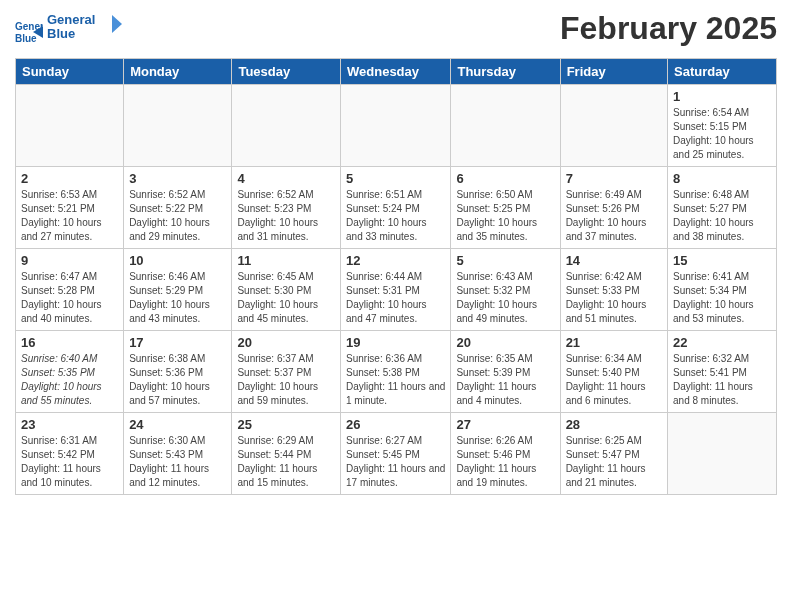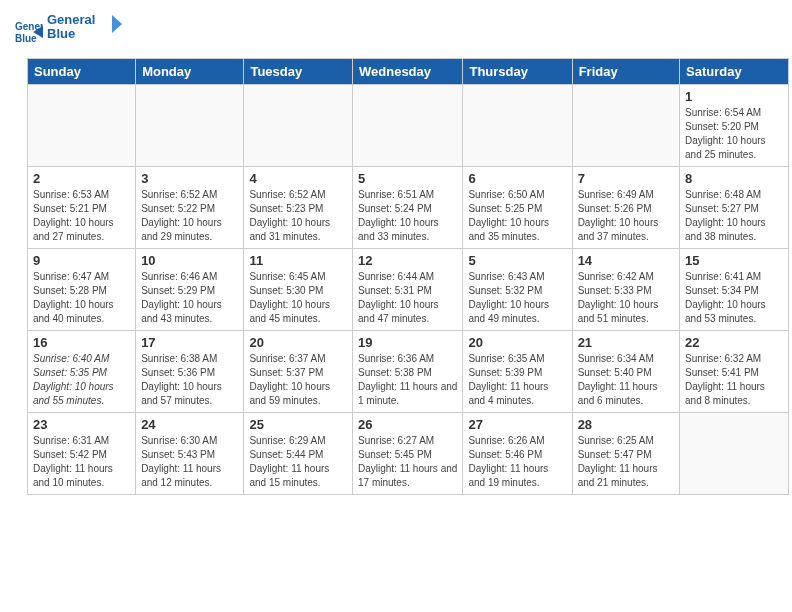--- a/index.html
+++ b/index.html
@@ -4,21 +4,21 @@
   <style>
     * { box-sizing: border-box; margin: 0; padding: 0; }
     body { font-family: Arial, sans-serif; background: #fff; width: 792px; height: 612px; overflow: hidden; }
     .page { width: 792px; min-height: 612px; padding: 10px 15px; }
     .header-area { display: flex; align-items: flex-start; justify-content: space-between; margin-bottom: 8px; }
     .logo { display: flex; align-items: center; }
     .logo-icon { width: 28px; height: 28px; margin-right: 4px; }
     .title-area { text-align: right; }
     .main-title { font-size: 32px; font-weight: bold; color: #333; }
     .subtitle { font-size: 14px; color: #555; }
-    .calendar { width: 100%; border-collapse: collapse; margin-left: 12px; }
+    .calendar { width: 100%; border-collapse: collapse; }
     .calendar th { background: #1a5fa8; color: #fff; text-align: left; padding: 5px 6px; font-size: 13px; font-weight: bold; border: 1px solid #ccc; }
     .calendar td { border: 1px solid #ccc; vertical-align: top; padding: 4px 5px; width: 113px; min-height: 80px; font-size: 10.5px; color: #333; }
     .day-num { font-size: 13px; font-weight: bold; color: #333; display: block; margin-bottom: 2px; }
     .day-info { font-size: 10px; color: #444; line-height: 1.4; }
     .empty-cell { background: #f9f9f9; }
   </style>
 </head>
 <body>
 
 <div class="page">
@@ -31,20 +31,21 @@
       </svg>
       <div>
         <svg width="80" height="36" viewBox="0 0 80 36">
           <text x="0" y="14" font-size="13" fill="#1a5fa8" font-weight="bold" font-family="Arial">General</text>
           <text x="0" y="28" font-size="13" fill="#1a5fa8" font-weight="bold" font-family="Arial">Blue</text>
           <polygon points="65,5 75,14 65,23" fill="#4a90d9"></polygon>
         </svg>
       </div>
     </div>
     <div class="title-area">
+      <div class="main-title">February 2025</div>
     </div>
   </div>
 
   <table class="calendar">
     <thead>
       <tr>
       <th>Sunday</th>
           <th>Monday</th>
           <th>Tuesday</th>
           <th>Wednesday</th>
@@ -57,21 +58,21 @@
     <tr>
           <td class="empty-cell"></td>
           <td class="empty-cell"></td>
           <td class="empty-cell"></td>
           <td class="empty-cell"></td>
           <td class="empty-cell"></td>
           <td class="empty-cell"></td>
           <td>
             <span class="day-num">1</span>
             <div class="day-info" style="white-space: pre-line;">Sunrise: 6:54 AM
-Sunset: 5:20 PM
+Sunset: 5:15 PM
 Daylight: 10 hours and 25 minutes.</div>
           </td>
         </tr>
         <tr>
           <td>
             <span class="day-num">2</span>
             <div class="day-info" style="white-space: pre-line;">Sunrise: 6:53 AM
 Sunset: 5:21 PM
 Daylight: 10 hours and 27 minutes.</div>
           </td>

